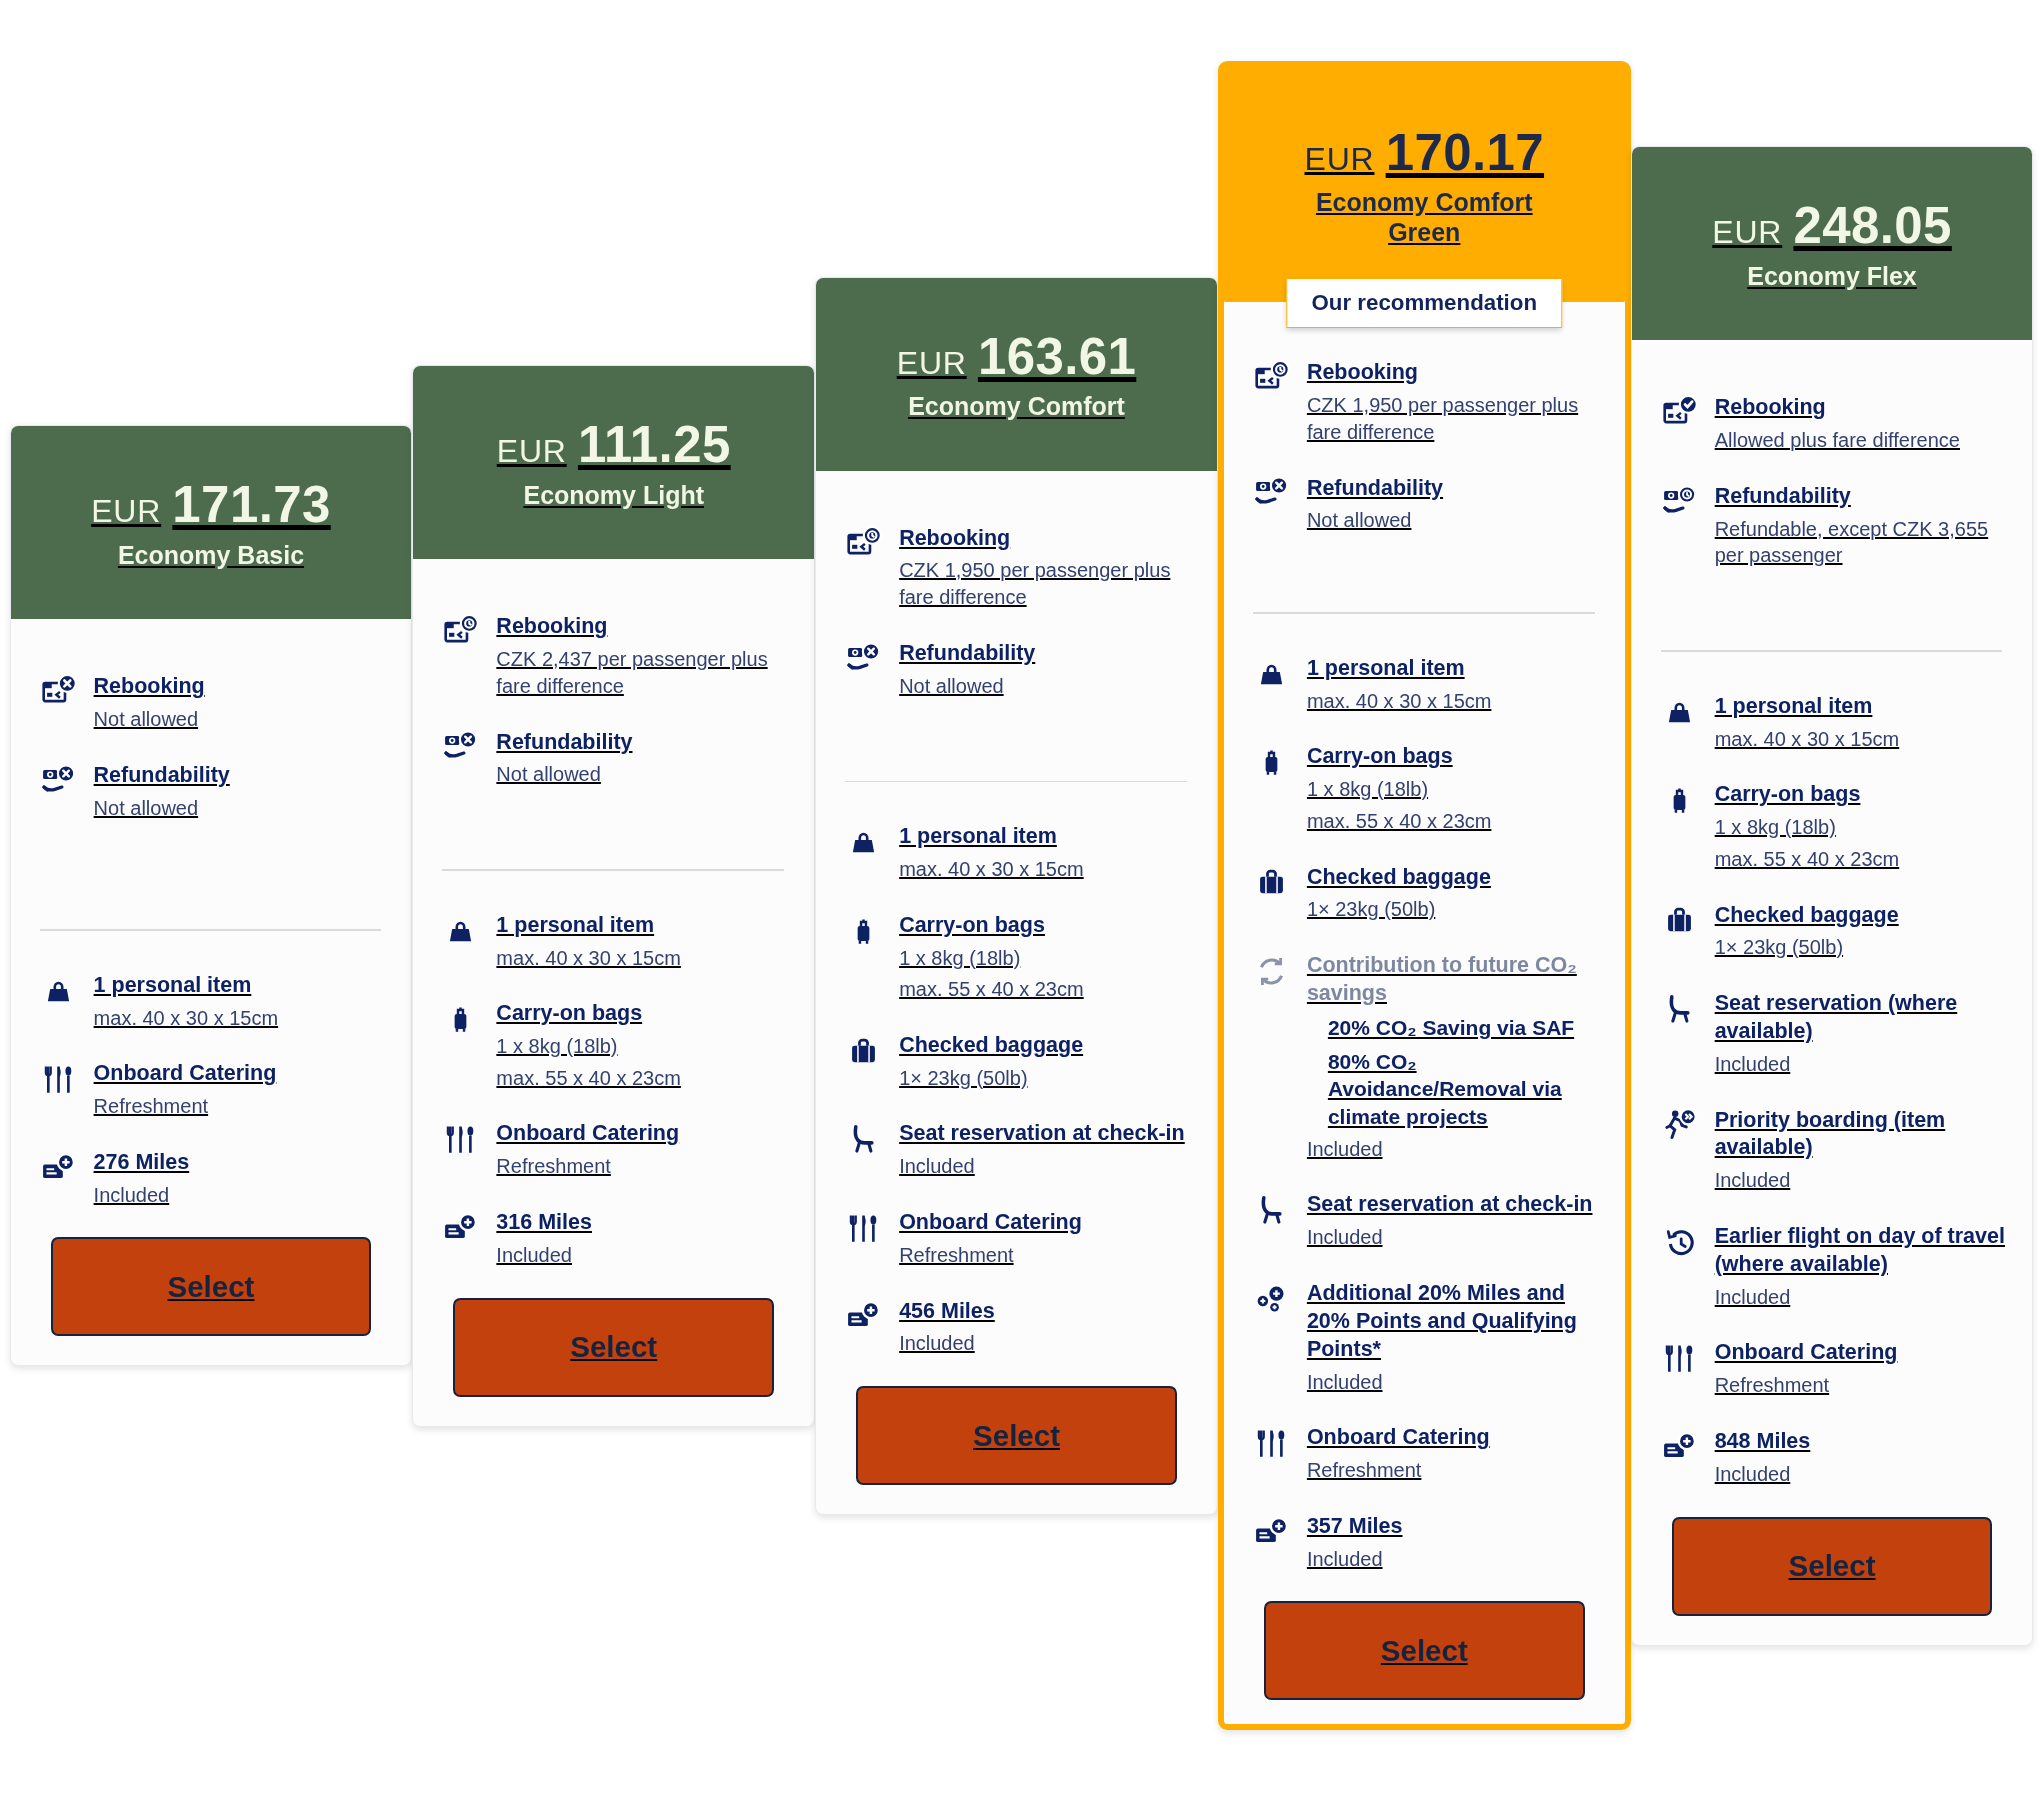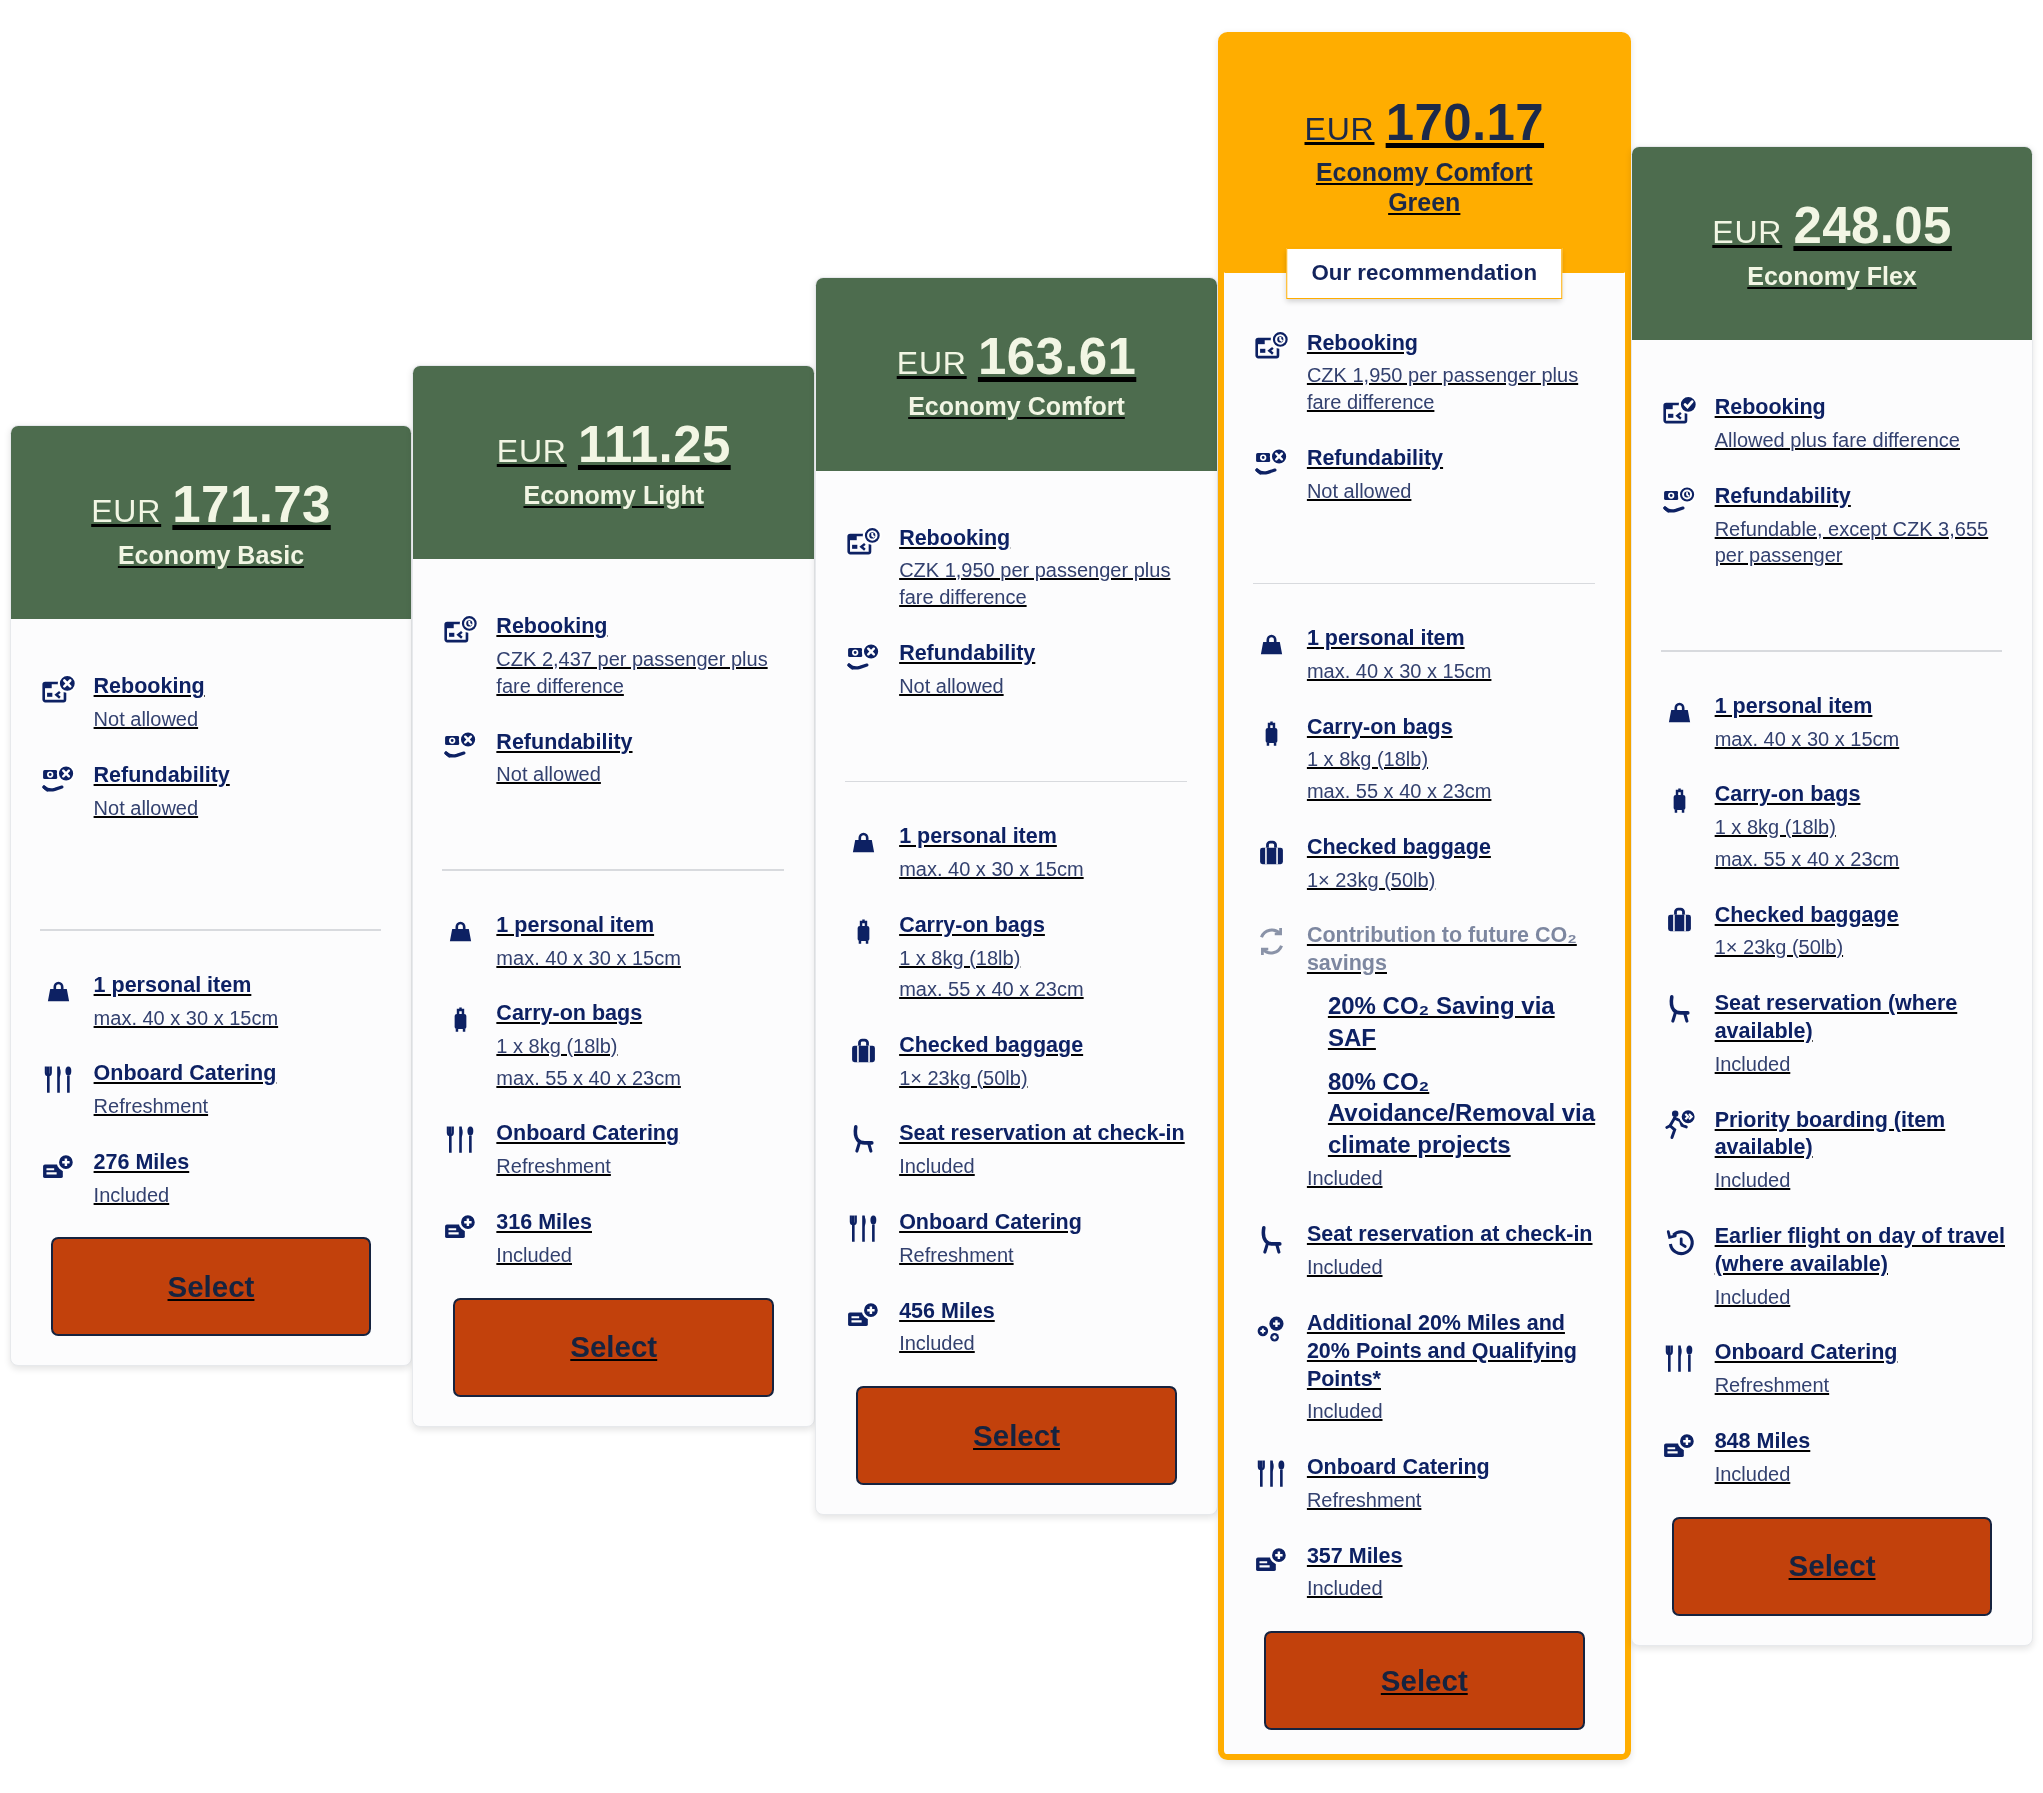--- a/index.html
+++ b/index.html
@@ -21,21 +21,21 @@
   .rows{padding:0 24px 0 29px;}
   .flex-rows{padding-top:54px;min-height:310px;box-sizing:border-box;}
   .card.recommended .flex-rows{padding-top:57px;}
   .divider{height:1.6px;background:#d8dade;margin:0 30px 41px 29px;}
   .feat{display:flex;margin-bottom:29px;}
   .ficon{width:54px;flex:0 0 54px;padding-top:0.8px;}
   .ficon svg{display:block;}
   .fbody{flex:1;}
   .ftitle{font-size:21.5px;font-weight:bold;color:#0d2163;line-height:1.3;}
   .ftitle.gray{color:#7d87a0;}
-  .fsub{font-size:24px;font-weight:bold;color:#0d2163;line-height:1.32;padding-left:21px;margin-top:12px;}
+  .fsub{font-size:21px;font-weight:bold;color:#0d2163;line-height:1.32;padding-left:21px;margin-top:6px;}
   .fdesc{font-size:20px;color:#33416f;line-height:1.34;margin-top:4.8px;}
   .spacer{flex:1 1 auto;}
   .select{display:block;margin:0 auto 29px auto;width:calc(100% - 80px);height:99px;background:#c2410c;
           border:2.4px solid #16233f;border-radius:7.2px;font-family:inherit;font-size:29.5px;font-weight:bold;
           color:#16233f;cursor:pointer;}
   .card.recommended .select{margin-bottom:24px;}
 </style>
 </head>
 <body>
 

